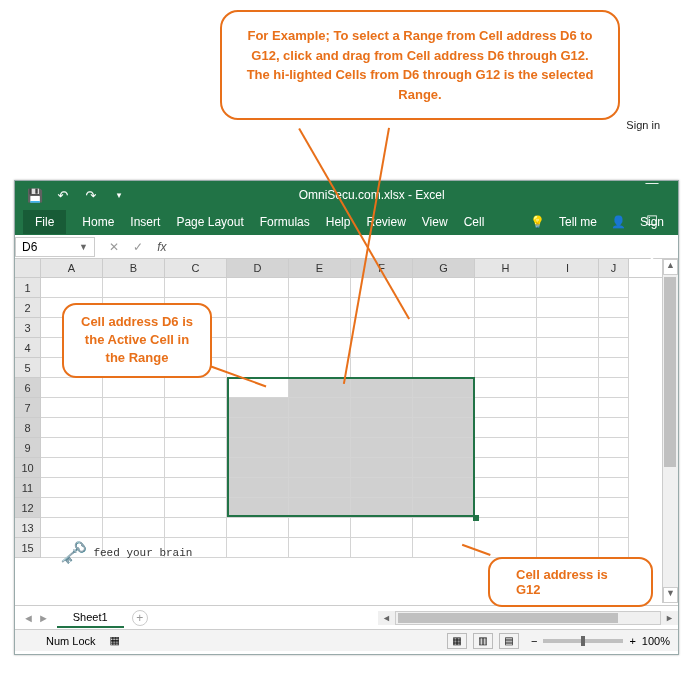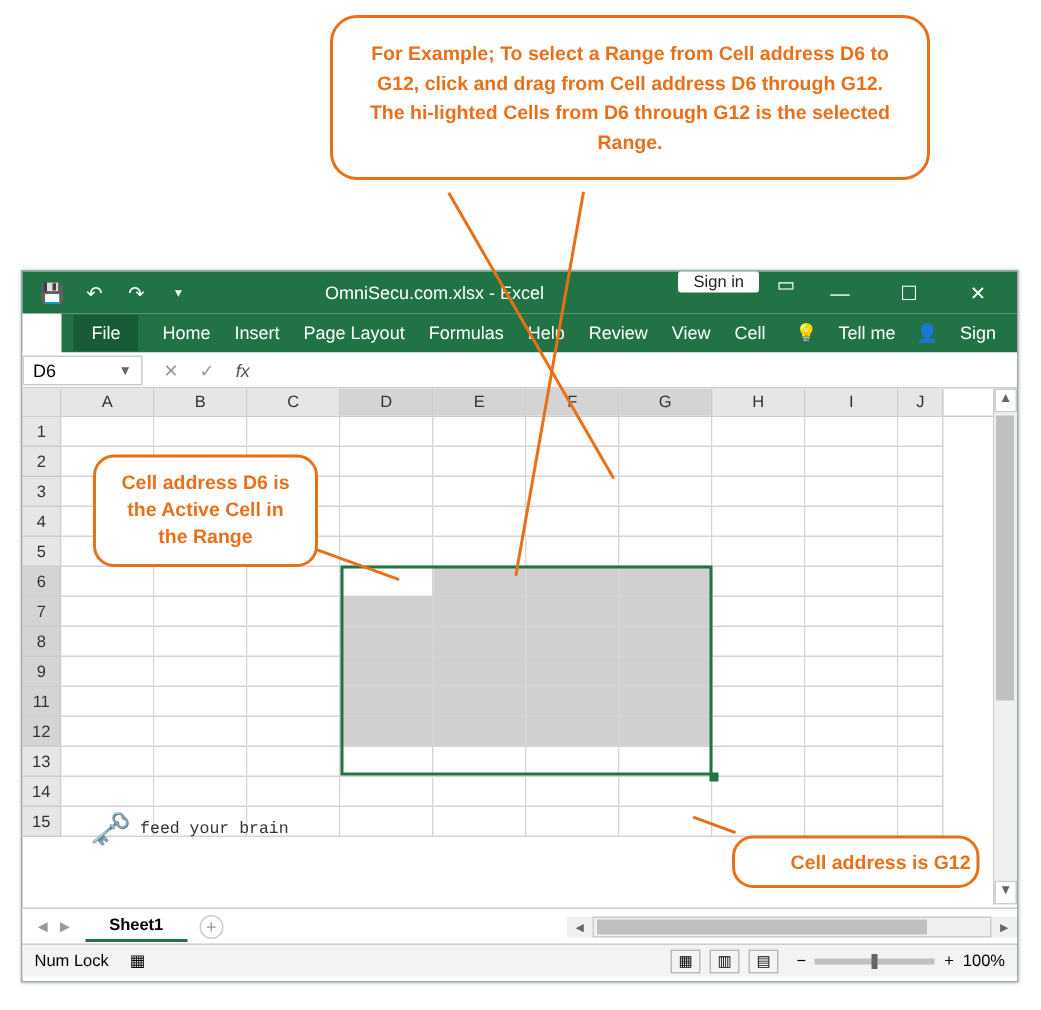--- a/index.html
+++ b/index.html
@@ -1,39 +1,39 @@
 <!DOCTYPE html>
 <html><head>
 <meta charset="utf-8">
 <style>
 * { margin: 0; padding: 0; box-sizing: border-box; font-family: "Segoe UI", Arial, sans-serif; }
 body { background: #fff; width: 694px; height: 673px; position: relative; }
 
 
 .callout-top { position: absolute; top: 10px; left: 220px; width: 400px; border: 2px solid #e8701a; border-radius: 18px; padding: 14px 18px; background: #fff; font-size: 13px; font-weight: bold; color: #e8701a; text-align: center; line-height: 1.5; z-index: 100; }
 .callout-left { position: absolute; top: 303px; left: 62px; width: 150px; border: 2px solid #e8701a; border-radius: 14px; padding: 8px 10px; background: #fff; font-size: 13px; font-weight: bold; color: #e8701a; text-align: center; line-height: 1.4; z-index: 100; }
-.callout-right { position: absolute; top: 557px; left: 488px; width: 165px; border: 2px solid #e8701a; border-radius: 14px; padding: 8px 4px; background: #fff; font-size: 13px; font-weight: bold; color: #e8701a; text-align: right; z-index: 100; }
+.callout-right { position: absolute; top: 557px; left: 488px; width: 165px; border: 2px solid #e8701a; border-radius: 14px; padding: 8px 26px; background: #fff; font-size: 13px; font-weight: bold; color: #e8701a; text-align: left; z-index: 100; }
 
 
 .pointer { position: absolute; background: #e8701a; height: 2px; transform-origin: 0 0; z-index: 90; }
 
 
 .excel { position: absolute; top: 180px; left: 14px; width: 665px; height: 475px; border: 1px solid #9aa; background: #fff; box-shadow: 0 0 2px rgba(0,0,0,.3); }
 
 
 .titlebar { height: 28px; background: #217346; display: flex; align-items: center; color: #fff; font-size: 12px; }
 .qat { display: flex; gap: 12px; padding-left: 12px; align-items: center; }
 .qat-icon { width: 16px; height: 16px; display: flex; align-items: center; justify-content: center; font-size: 13px; }
 .title-center { flex: 1; text-align: center; font-size: 12px; }
-.title-right { display: flex; align-items: flex-start; gap: 10px; padding-right: 8px; }
+.title-right { display: flex; align-items: flex-end; gap: 10px; padding-right: 8px; flex-direction: column; }
 .signin { background: #fff; color: #222; padding: 1px 10px; border-radius: 2px; font-size: 11px; }
 .win-btn { width: 36px; height: 28px; display: flex; align-items: center; justify-content: center; font-size: 13px; }
 
 
-.tabs { height: 26px; background: #217346; display: flex; align-items: center; gap: 16px; padding-left: 8px; color: #fff; font-size: 12px; margin-left: 26px; }
+.tabs { height: 26px; background: #217346; display: flex; align-items: center; gap: 16px; padding-left: 8px; color: #fff; font-size: 12px; }
 .tab-file { background: #185c37; padding: 5px 12px; }
 .tab { padding: 4px 0; }
 .tab-right { margin-left: auto; display: flex; gap: 14px; padding-right: 14px; align-items: center; }
 
 
 .fbar { height: 24px; border-bottom: 1px solid #ccc; display: flex; align-items: center; font-size: 12px; background: #fff; }
 .namebox { width: 80px; border: 1px solid #ccc; padding: 2px 6px; display: flex; align-items: center; justify-content: space-between; }
 .namebox-arrow { font-size: 9px; color: #666; }
 .fx-area { display: flex; align-items: center; gap: 14px; padding-left: 14px; color: #999; }
 .fx-btn { font-style: italic; color: #555; }
@@ -52,29 +52,29 @@
 .cell.selected { background: #d0d0d0; }
 .cell.active { background: #fff; }
 
 
 .sel-border { position: absolute; border: 2px solid #217346; pointer-events: none; }
 .sel-handle { position: absolute; width: 6px; height: 6px; background: #217346; }
 
 
 .sheetbar { height: 24px; border-top: 1px solid #ccc; display: flex; align-items: center; font-size: 11px; background: #fff; }
 .sheet-nav { display: flex; gap: 4px; padding: 0 8px; color: #999; }
-.sheet-tab { border-bottom: 2px solid #217346; padding: 3px 16px; font-weight: bold; }
+.sheet-tab { border-bottom: 2px solid #217346; padding: 3px 16px; font-weight: normal; }
 .sheet-add { margin-left: 8px; color: #999; border: 1px solid #ccc; border-radius: 50%; width: 16px; height: 16px; display: flex; align-items: center; justify-content: center; font-size: 12px; }
 .hscroll { margin-left: auto; width: 300px; height: 14px; background: #f0f0f0; display: flex; align-items: center; }
 .hscroll-track { flex: 1; height: 14px; border: 1px solid #ccc; position: relative; }
 .hscroll-thumb { position: absolute; left: 2px; top: 1px; width: 220px; height: 10px; background: #c0c0c0; }
 
 
 .statusbar { height: 22px; border-top: 1px solid #ccc; background: #f3f3f3; display: flex; align-items: center; font-size: 11px; padding: 0 8px; gap: 12px; }
-.status-left { flex: 1; display: flex; gap: 14px; align-items: center; }
+.status-left { flex: 1; display: flex; gap: 14px; align-items: center; margin-left: 23px; }
 .view-btns { display: flex; gap: 6px; }
 .view-btn { width: 20px; height: 16px; border: 1px solid #bbb; font-size: 10px; display: flex; align-items: center; justify-content: center; }
 .zoom { display: flex; align-items: center; gap: 6px; }
 .zoom-track { width: 80px; height: 4px; background: #c0c0c0; position: relative; }
 .zoom-thumb { position: absolute; left: 38px; top: -3px; width: 4px; height: 10px; background: #666; }
 
 
 .vscroll { position: absolute; right: 0; top: 78px; width: 16px; height: 344px; border-left: 1px solid #ccc; display: flex; flex-direction: column; }
 .vscroll-btn { height: 16px; font-size: 9px; text-align: center; color: #666; border: 1px solid #ccc; }
 .vscroll-track { flex: 1; background: #f0f0f0; position: relative; }
@@ -280,20 +280,33 @@
           <div class="cell"></div>
           <div class="cell selected"></div>
           <div class="cell selected"></div>
           <div class="cell selected"></div>
           <div class="cell selected"></div>
           <div class="cell"></div>
           <div class="cell"></div>
           <div class="cell" style="width: 30px;"></div>
         </div>
         <div class="row">
+          <div class="rh sel">10</div>
+          <div class="cell"></div>
+          <div class="cell"></div>
+          <div class="cell"></div>
+          <div class="cell selected"></div>
+          <div class="cell selected"></div>
+          <div class="cell selected"></div>
+          <div class="cell selected"></div>
+          <div class="cell"></div>
+          <div class="cell"></div>
+          <div class="cell" style="width: 30px;"></div>
+        </div>
+        <div class="row">
           <div class="rh sel">11</div>
           <div class="cell"></div>
           <div class="cell"></div>
           <div class="cell"></div>
           <div class="cell selected"></div>
           <div class="cell selected"></div>
           <div class="cell selected"></div>
           <div class="cell selected"></div>
           <div class="cell"></div>
           <div class="cell"></div>
@@ -307,33 +320,20 @@
           <div class="cell selected"></div>
           <div class="cell selected"></div>
           <div class="cell selected"></div>
           <div class="cell selected"></div>
           <div class="cell"></div>
           <div class="cell"></div>
           <div class="cell" style="width: 30px;"></div>
         </div>
         <div class="row">
           <div class="rh">13</div>
-          <div class="cell"></div>
-          <div class="cell"></div>
-          <div class="cell"></div>
-          <div class="cell"></div>
-          <div class="cell"></div>
-          <div class="cell"></div>
-          <div class="cell"></div>
-          <div class="cell"></div>
-          <div class="cell"></div>
-          <div class="cell" style="width: 30px;"></div>
-        </div>
-        <div class="row">
-          <div class="rh">14</div>
           <div class="cell"></div>
           <div class="cell"></div>
           <div class="cell"></div>
           <div class="cell"></div>
           <div class="cell"></div>
           <div class="cell"></div>
           <div class="cell"></div>
           <div class="cell"></div>
           <div class="cell"></div>
           <div class="cell" style="width: 30px;"></div>

